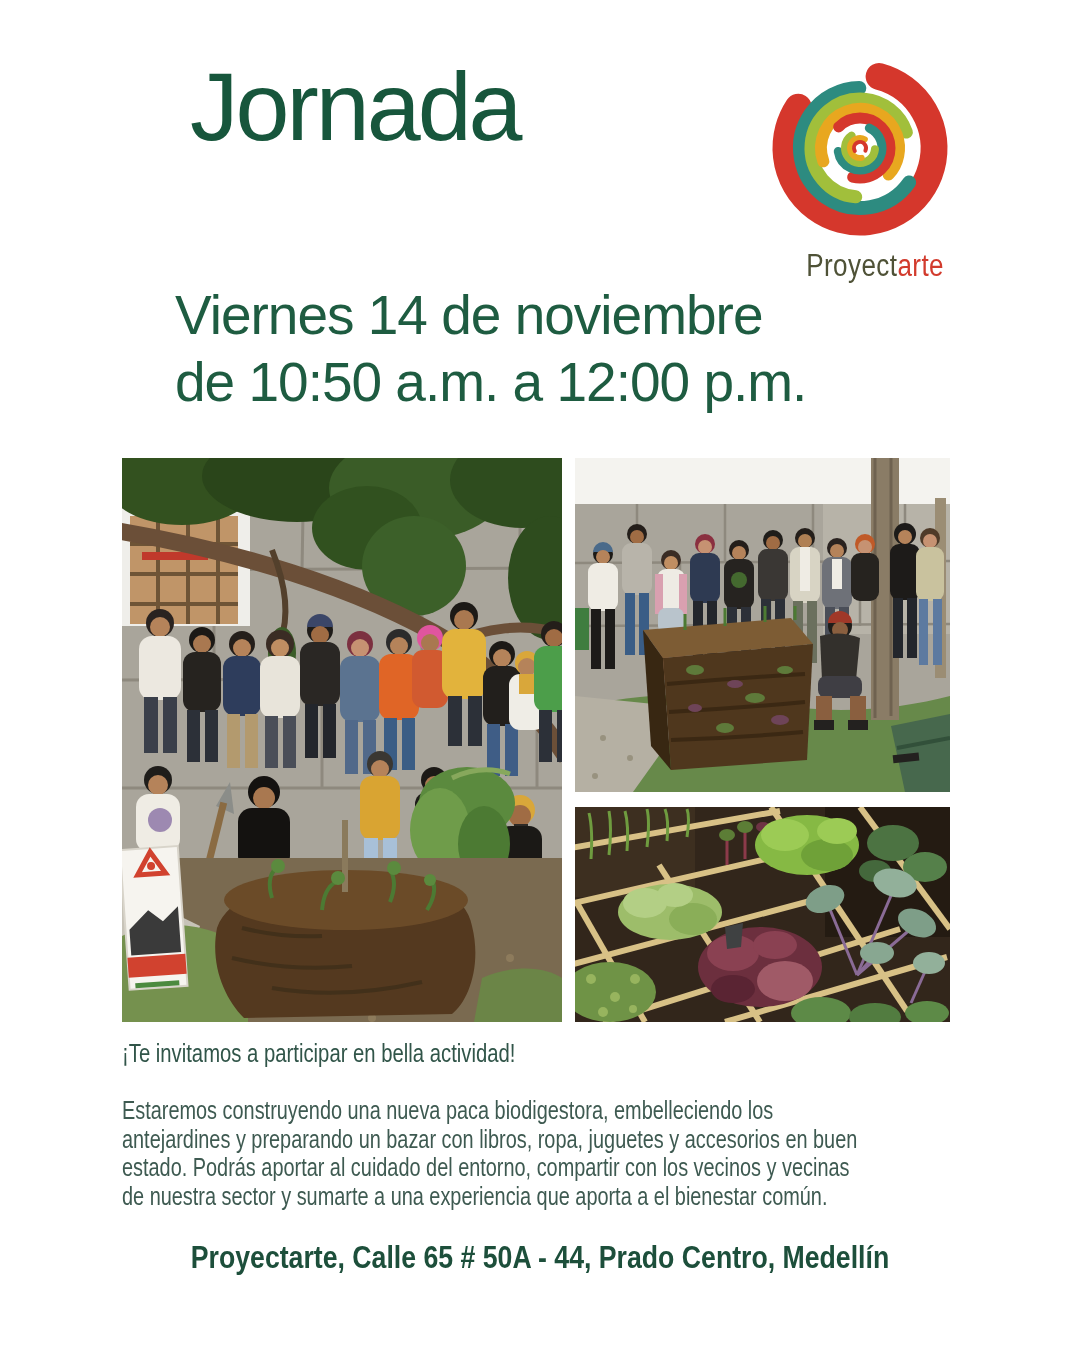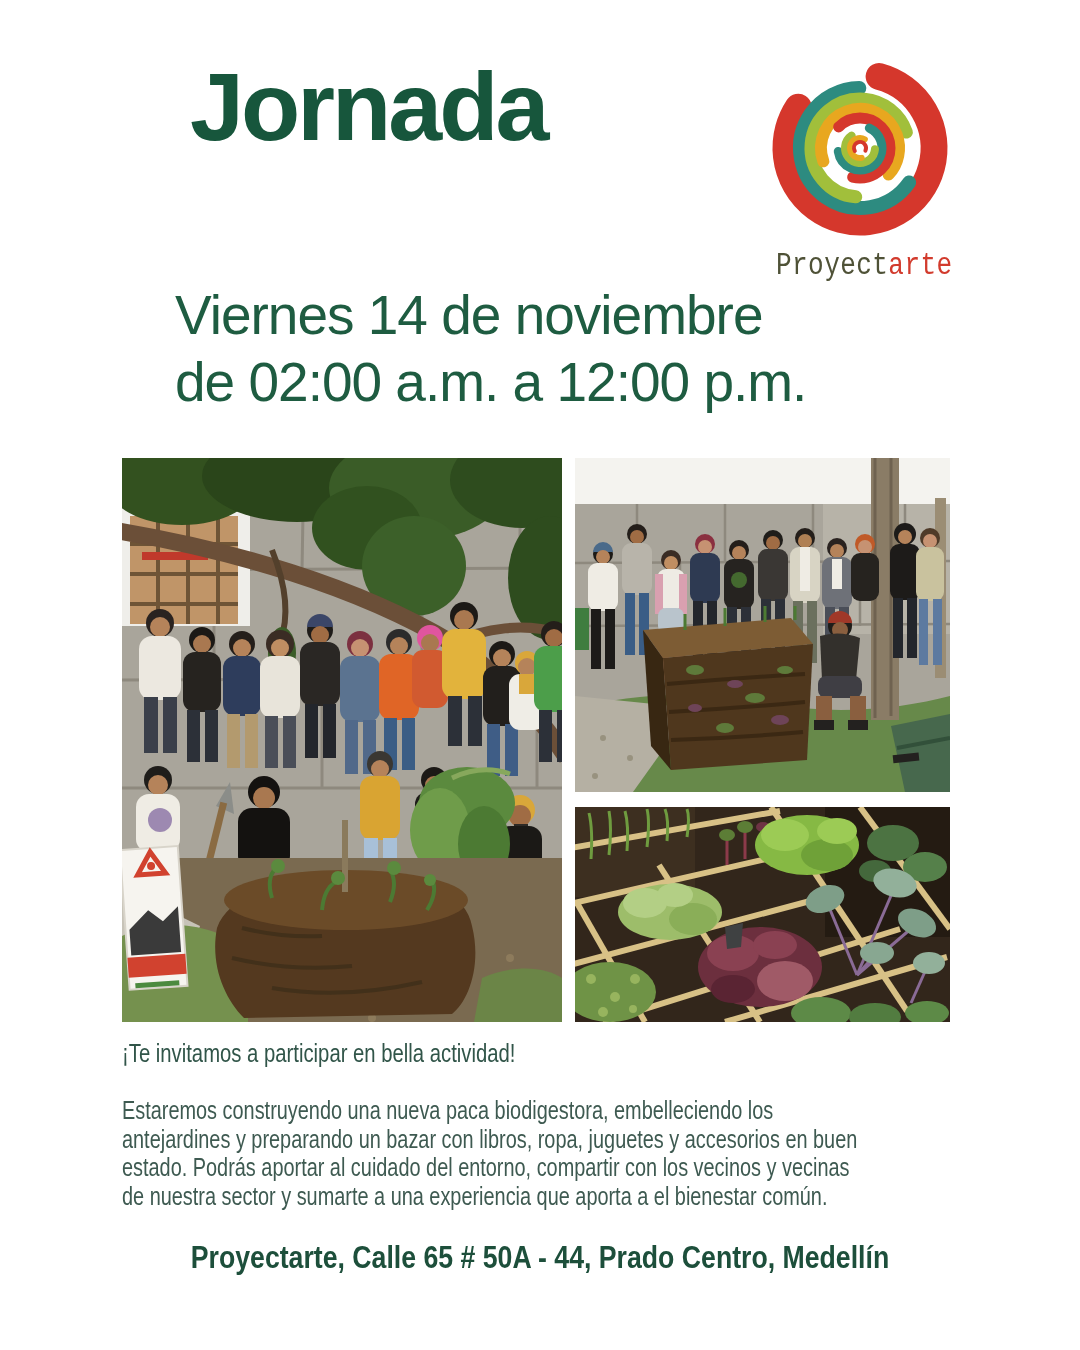--- a/index.html
+++ b/index.html
@@ -1,22 +1,22 @@
 <!DOCTYPE html>
 <html><head>
 <meta charset="utf-8">
 <style>
   html,body{margin:0;padding:0;background:#ffffff;}
   .page{position:relative;width:1080px;height:1350px;background:#ffffff;overflow:hidden;
         font-family:"Liberation Sans",sans-serif;}
   
-  .title{position:absolute;left:140px;top:56px;color:#17563c;font-weight:700;
+  .title{position:absolute;left:140px;top:56px;color:#17563c;font-weight:400;
          font-size:97px;line-height:101px;letter-spacing:-3px;}
   .title .l1{padding-left:50px;}
-  .logo{position:absolute;left:760px;top:50px;width:200px;text-align:right;font-family:Liberation Mono, monospace;}
+  .logo{position:absolute;left:760px;top:50px;width:200px;text-align:right;}
   .logo svg{display:block;margin:0 auto;}
   .brand{margin-top:2px;font-size:31px;letter-spacing:0.5px;color:#4f5237;
          transform:scaleX(0.84);transform-origin:50% 0;white-space:nowrap;}
   .brand .suffix{color:#d23b2d;}
   .date{position:absolute;left:175px;top:282px;color:#1e5c41;font-size:55px;
         line-height:67px;letter-spacing:-1px;white-space:nowrap;}
   
   .photo{position:absolute;overflow:hidden;}
   .photo svg{display:block;}
   .ph-group{left:122px;top:458px;width:440px;height:564px;}
@@ -53,21 +53,21 @@
         <circle r="15" stroke="#a1bf3b" stroke-width="8" stroke-dasharray="60 34" transform="rotate(5)"></circle>
         <circle r="10" stroke="#e8a71f" stroke-width="6" stroke-dasharray="38 25" transform="rotate(80)"></circle>
         <circle r="6" stroke="#d5372c" stroke-width="4" stroke-dasharray="24 14" transform="rotate(150)"></circle>
       </g>
     </svg>
     <div class="brand"><span>Proyect</span><span class="suffix">arte</span></div>
   </div>
 
   <div class="date">
     <div>Viernes 14 de noviembre</div>
-    <div>de 02:00 a.m. a 12:00 p.m.</div>
+    <div>de 10:50 a.m. a 12:00 p.m.</div>
   </div>
 
   <div class="photo ph-group">
     <svg width="440" height="564" viewBox="0 0 440 564">
 
       <g>
         <rect width="440" height="420" fill="#a9a59b"></rect>
         <g stroke="#8e897e" stroke-width="3">
           <line x1="0" y1="112" x2="440" y2="110"></line>
           <line x1="0" y1="222" x2="440" y2="220"></line>

